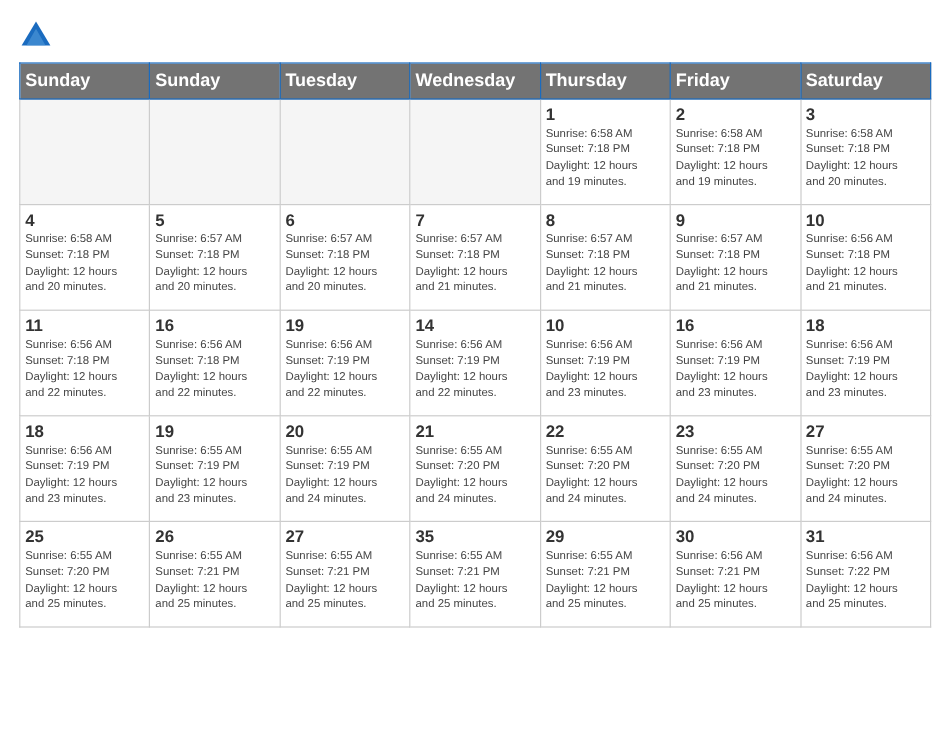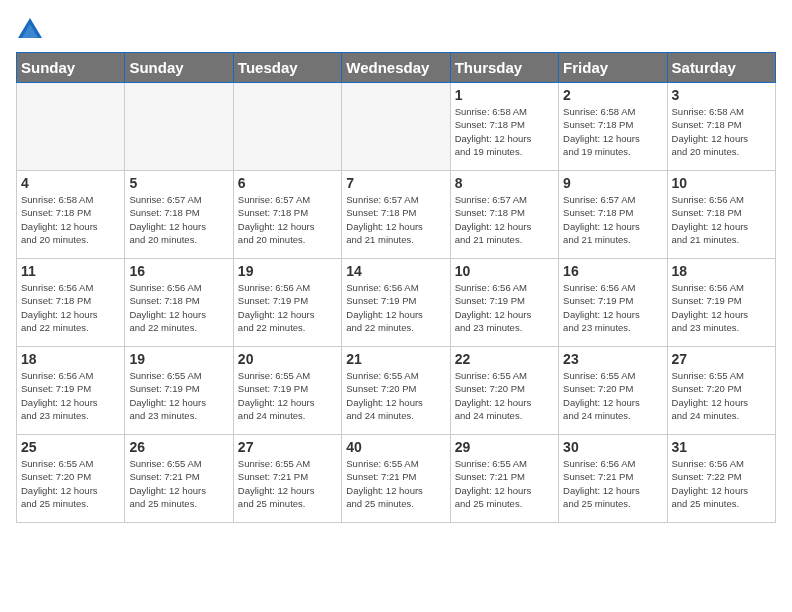--- a/index.html
+++ b/index.html
@@ -323,21 +323,21 @@
 and 25 minutes.</div>
         </td>
         <td>
           <span class="day-number">27</span>
           <div class="day-info" style="white-space: pre-line;">Sunrise: 6:55 AM
 Sunset: 7:21 PM
 Daylight: 12 hours
 and 25 minutes.</div>
         </td>
         <td>
-          <span class="day-number">40</span>
+          <span class="day-number">35</span>
           <div class="day-info" style="white-space: pre-line;">Sunrise: 6:55 AM
 Sunset: 7:21 PM
 Daylight: 12 hours
 and 25 minutes.</div>
         </td>
         <td>
           <span class="day-number">29</span>
           <div class="day-info" style="white-space: pre-line;">Sunrise: 6:55 AM
 Sunset: 7:21 PM
 Daylight: 12 hours

